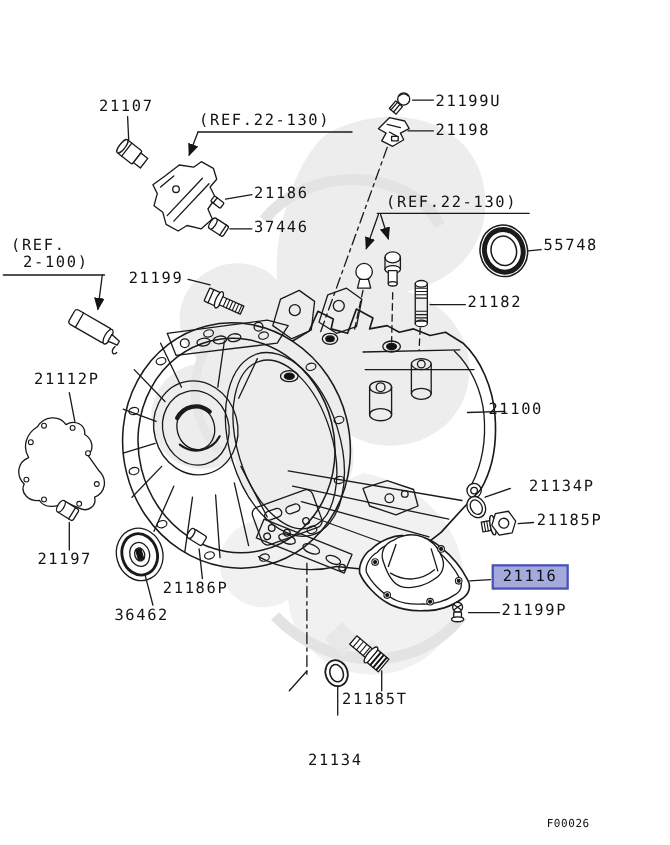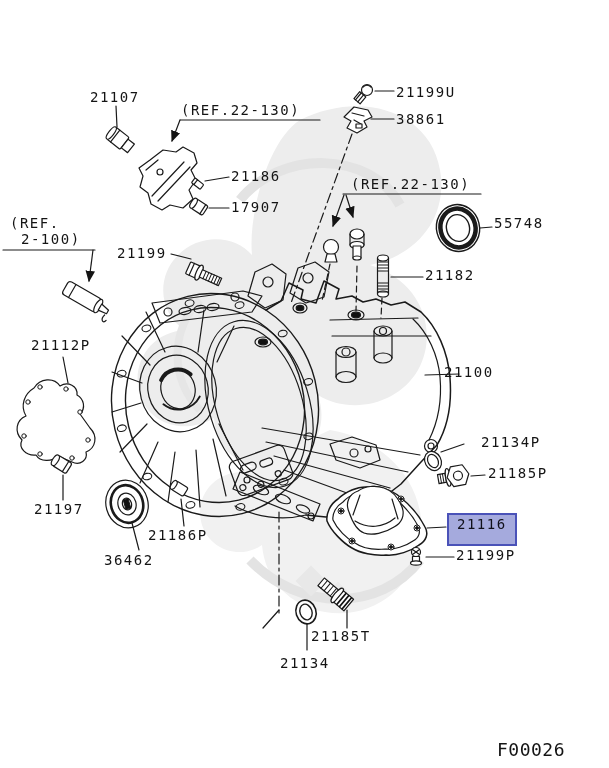--- a/index.html
+++ b/index.html
@@ -5,26 +5,26 @@
   html,body { margin:0; padding:0; background:#ffffff; }
   #stage {
     position:relative; width:609px; height:768px; background:#ffffff;
     font-family:"DejaVu Sans Mono", monospace; overflow:hidden;
   }
   #stage svg { position:absolute; left:0; top:0; }
   .lbl {
     position:absolute; font-size:14px; letter-spacing:1.5px; color:#141414;
     white-space:nowrap; line-height:15px;
   }
-  .lbl.small { font-size:18px; letter-spacing:0.5px; }
+  .lbl.small { font-size:10px; letter-spacing:0.5px; }
   .hl-box {
     position:absolute; left:447px; top:513px;
     background:var(--highlight-fill,#a5aadd);
     border:2px solid var(--highlight-border,#4a52b8);
-    padding:1px 8px 12px 8px;
+    padding:1px 8px 2px 8px;
     font-size:14px; letter-spacing:1.5px; color:#10101a;
   }
 </style>
 </head>
 <body>
 
 <div id="stage">
 
 <svg width="609" height="768" viewBox="0 0 609 768">
   <defs>
@@ -400,34 +400,34 @@
       <line x1="426" y1="557" x2="454" y2="557"></line>
       <line x1="347" y1="610" x2="347" y2="628"></line>
       <line x1="307" y1="624" x2="307" y2="650"></line>
     </g>
   </g>
 </svg>
 
   <div class="lbl" style="left:90px;top:90px">21107</div>
   <div class="lbl" style="left:181px;top:103px">(REF.22-130)</div>
   <div class="lbl" style="left:396px;top:85px">21199U</div>
-  <div class="lbl" style="left:396px;top:112px">38861</div>
+  <div class="lbl" style="left:396px;top:112px">21198</div>
   <div class="lbl" style="left:231px;top:169px">21186</div>
-  <div class="lbl" style="left:231px;top:200px">17907</div>
+  <div class="lbl" style="left:231px;top:200px">37446</div>
   <div class="lbl" style="left:351px;top:177px">(REF.22-130)</div>
   <div class="lbl" style="left:494px;top:216px">55748</div>
   <div class="lbl" style="left:10px;top:216px">(REF.</div>
   <div class="lbl" style="left:21px;top:232px">2-100)</div>
   <div class="lbl" style="left:117px;top:246px">21199</div>
   <div class="lbl" style="left:425px;top:268px">21182</div>
   <div class="lbl" style="left:31px;top:338px">21112P</div>
   <div class="lbl" style="left:444px;top:365px">21100</div>
   <div class="lbl" style="left:481px;top:435px">21134P</div>
   <div class="lbl" style="left:488px;top:466px">21185P</div>
   <div class="lbl" style="left:34px;top:502px">21197</div>
   <div class="hl-box">21116</div>
   <div class="lbl" style="left:148px;top:528px">21186P</div>
   <div class="lbl" style="left:456px;top:548px">21199P</div>
   <div class="lbl" style="left:104px;top:553px">36462</div>
   <div class="lbl" style="left:311px;top:629px">21185T</div>
-  <div class="lbl" style="left:280px;top:656px">21134</div>
+  <div class="lbl" style="left:280px;top:684px">21134</div>
   <div class="lbl small" style="left:497px;top:742px">F00026</div>
 </div>
 
 </body></html>

